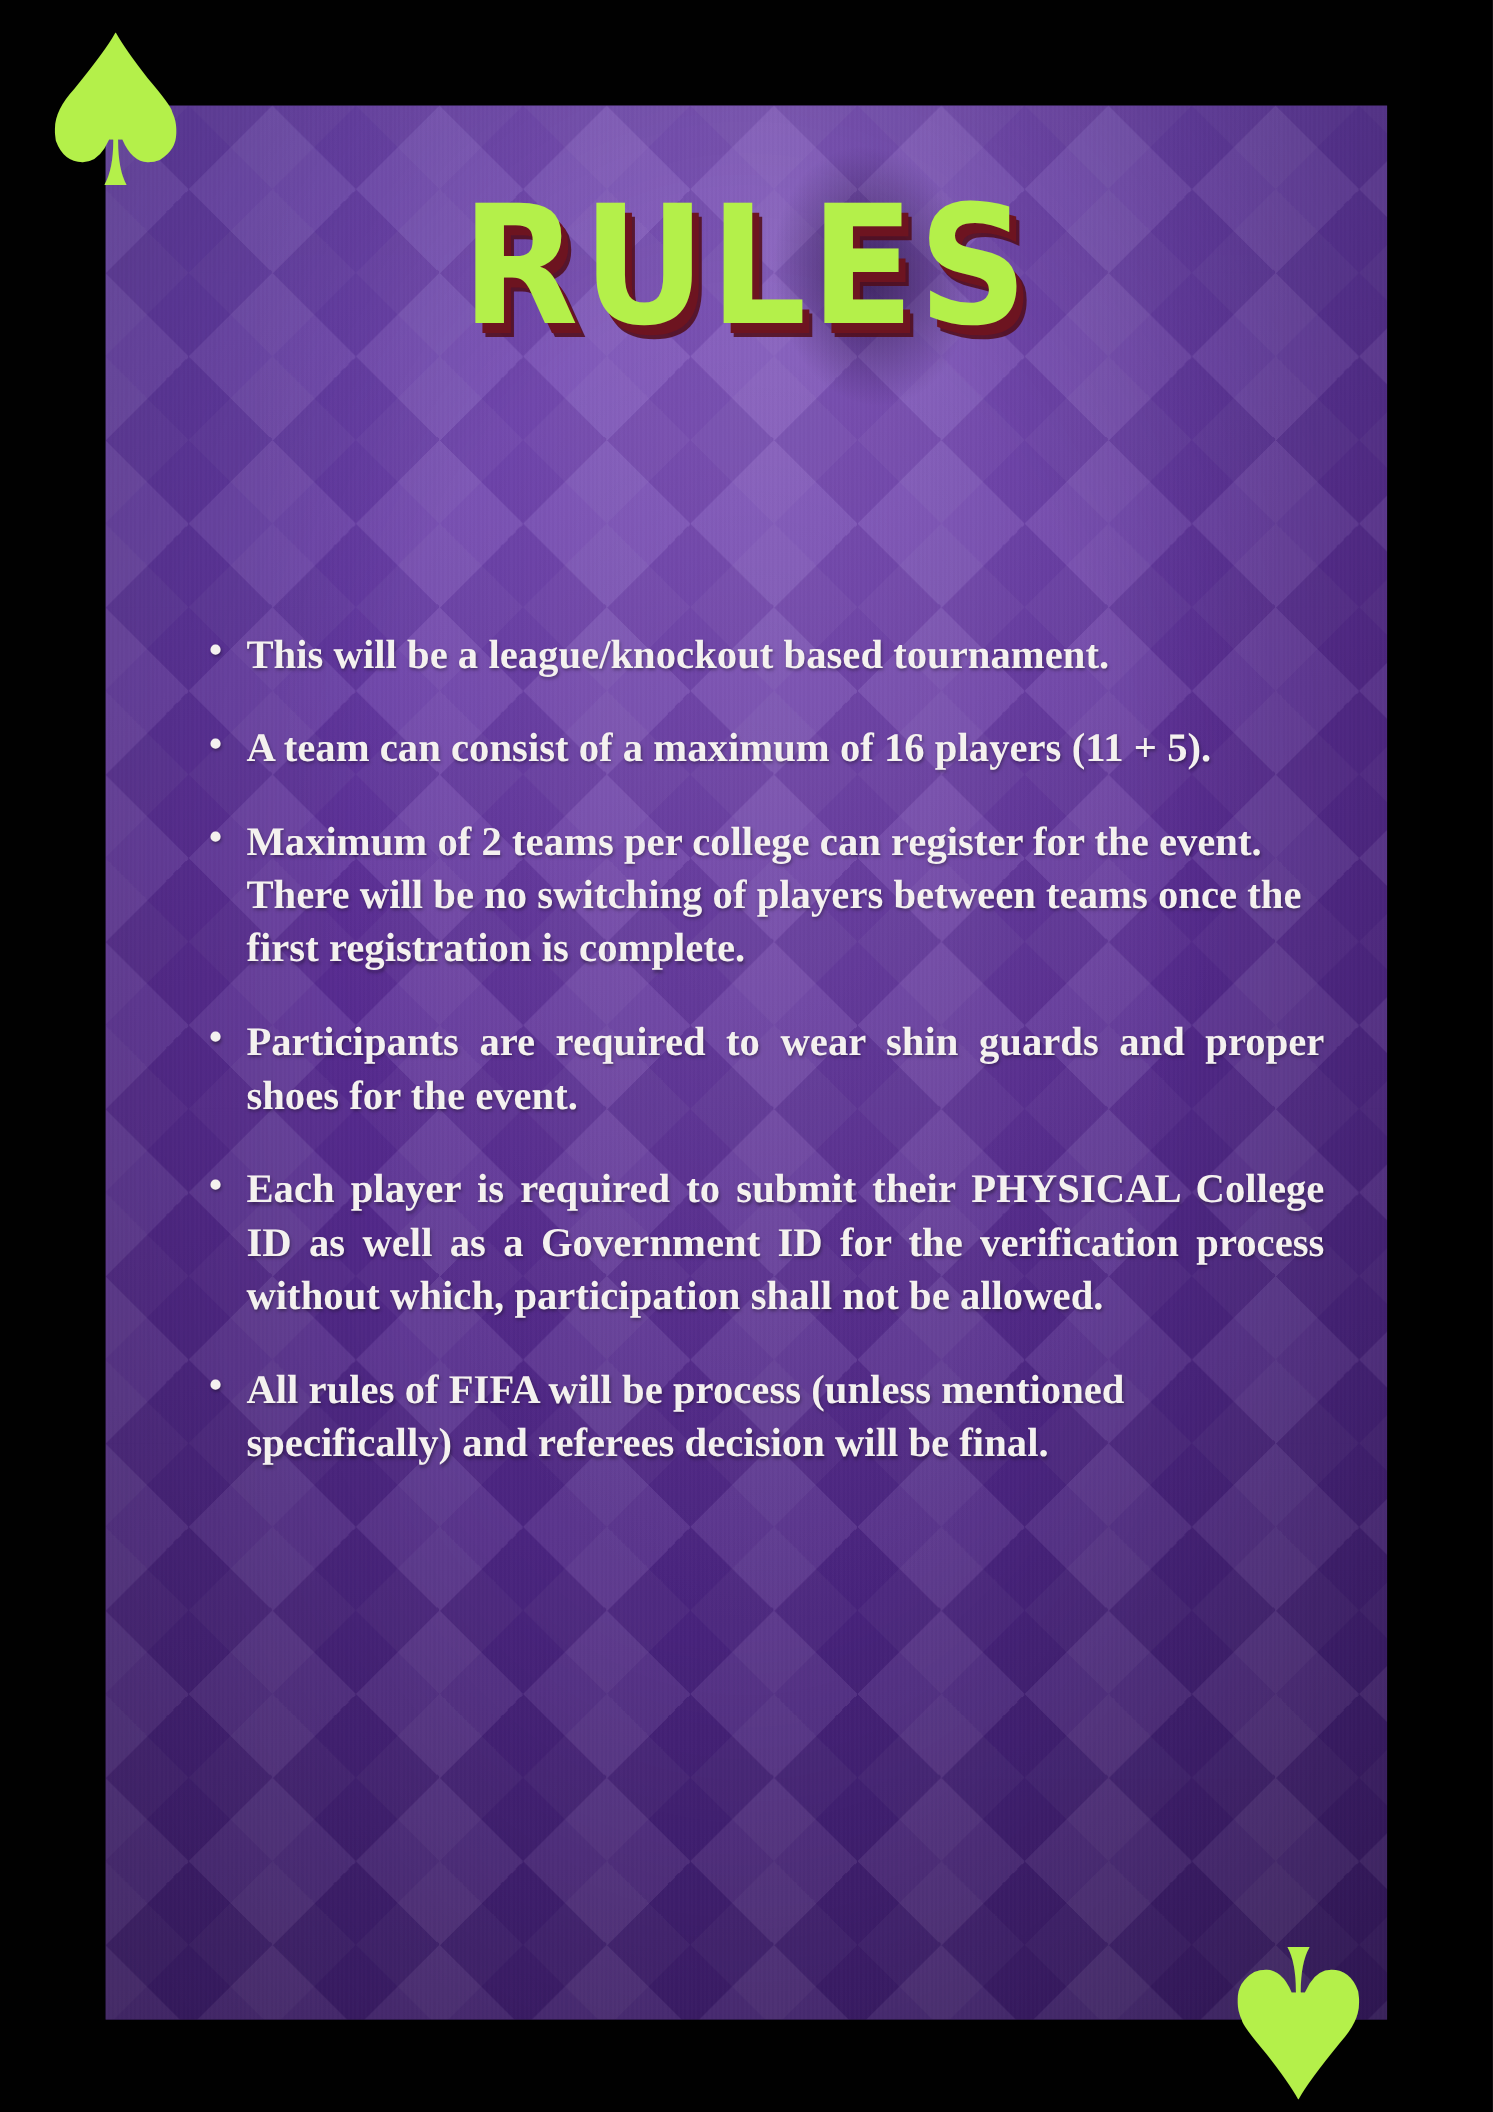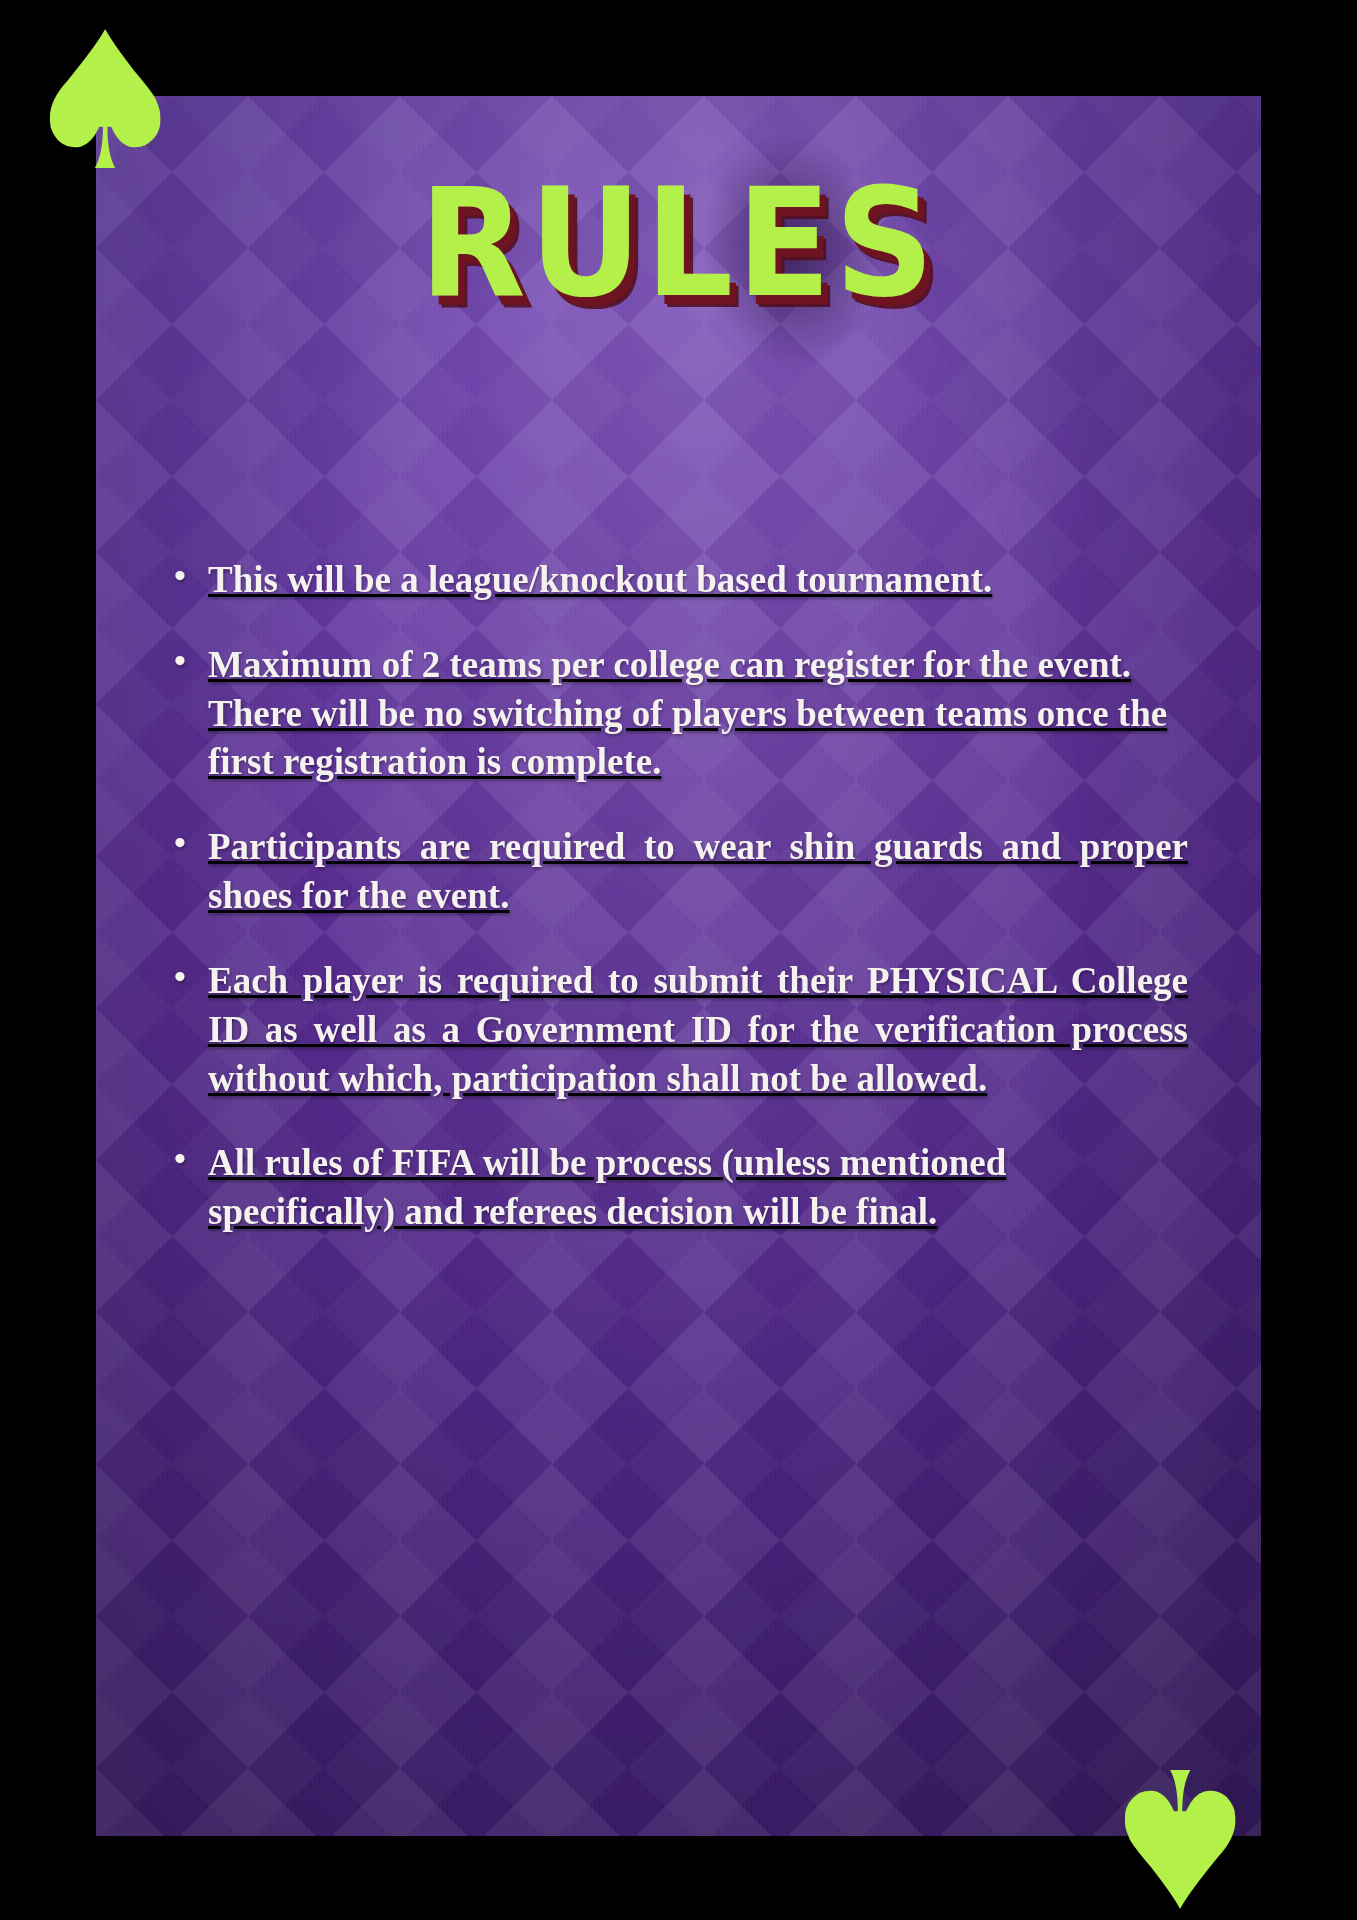--- a/index.html
+++ b/index.html
@@ -106,23 +106,22 @@
     transform: scaleX(0.92);
   }
 
   
   .rules {
     position: absolute;
     left: 72px;
     top: 460px;
     width: 1020px;
     list-style: none;
-    margin: 0;
+    margin: 16px;
     padding: 0;
-    text-decoration: underline;
   }
   .rule-item {
     position: relative;
     padding-left: 40px;
     margin-bottom: 36px;
     color: #f4f1ef;
     font-family: "Liberation Serif", serif;
     font-weight: bold;
     font-size: 37px;
     line-height: 1.32;
@@ -171,20 +170,21 @@
     <div class="texture"></div>
     <div class="smoke"></div>
     <div class="vignette"></div>
 
     <div class="title-wrap">
       <div class="title">RULES</div>
     </div>
 
     <ul class="rules">
       <li class="rule-item no-justify">This will be a league/knockout based tournament.</li>
+      <li class="rule-item">A team can consist of a maximum of 16 players (11 + 5).</li>
       <li class="rule-item no-justify"> Maximum of 2 teams per college can register for the event. There will be no switching of players between teams once the first registration is complete.</li>
       <li class="rule-item">Participants are required to wear shin guards and proper shoes for the event.</li>
       <li class="rule-item">Each player is required to submit their PHYSICAL College ID as well as a Government ID for the verification process without which, participation shall not be allowed.</li>
       <li class="rule-item no-justify">All rules of FIFA will be process (unless mentioned specifically) and referees decision will be final.</li>
     </ul>
   </div>
 
   <div class="spade spade-top">♠</div>
   <div class="spade spade-bottom">♠</div>
 

